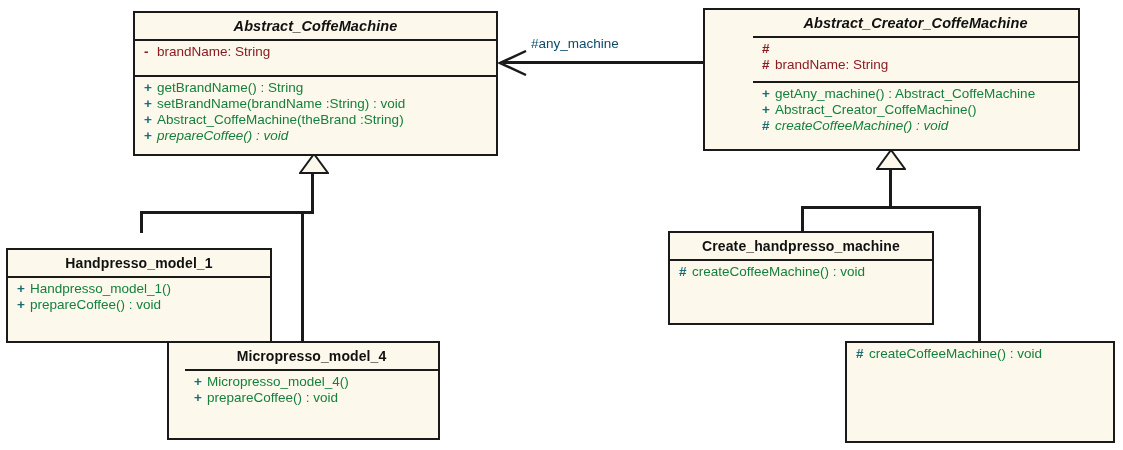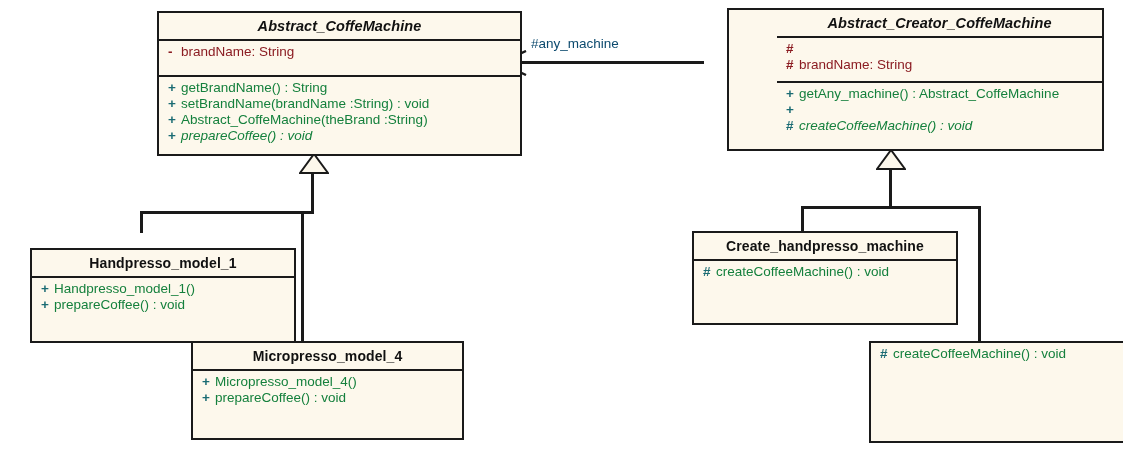--- a/index.html
+++ b/index.html
@@ -16,21 +16,20 @@
     overflow: hidden;
   }
 
   
   .uml-class {
     position: absolute;
     box-sizing: border-box;
     background: #fdf8ec;
     border: 2px solid #1a1a1a;
     z-index: 5;
-    margin-left: 24px;
   }
   .uml-name {
     box-sizing: border-box;
     width: 100%;
     text-align: center;
     font-weight: bold;
     font-size: 14px;
     color: #111111;
     letter-spacing: 0.1px;
     padding: 5px 4px 5px 4px;
@@ -160,20 +159,21 @@
         <span class="uml-text">brandName:  String</span>
       </div>
     </div>
     <div class="uml-compartment">
       <div class="uml-row meth-row">
         <span class="uml-vis">+</span>
         <span class="uml-text">getAny_machine() : Abstract_CoffeMachine</span>
       </div>
       <div class="uml-row meth-row">
         <span class="uml-vis">+</span>
+        <span class="uml-text">Abstract_Creator_CoffeMachine()</span>
       </div>
       <div class="uml-row meth-row">
         <span class="uml-vis">#</span>
         <span class="uml-text italic">createCoffeeMachine() : void</span>
       </div>
     </div>
   </div>
 
   <div class="uml-class" style="left:6px; top:248px; width:266px; height:95px;">
     <div class="uml-name">Handpresso_model_1</div>
@@ -182,21 +182,21 @@
         <span class="uml-vis">+</span>
         <span class="uml-text">Handpresso_model_1()</span>
       </div>
       <div class="uml-row meth-row">
         <span class="uml-vis">+</span>
         <span class="uml-text">prepareCoffee() : void</span>
       </div>
     </div>
   </div>
 
-  <div class="uml-class" style="left:167px; top:341px; width:273px; height:99px;">
+  <div class="uml-class" style="left:167px; top:341px; width:273px; height:99px;padding-left:16px;">
     <div class="uml-name">Micropresso_model_4</div>
     <div class="uml-compartment">
       <div class="uml-row meth-row">
         <span class="uml-vis">+</span>
         <span class="uml-text">Micropresso_model_4()</span>
       </div>
       <div class="uml-row meth-row">
         <span class="uml-vis">+</span>
         <span class="uml-text">prepareCoffee() : void</span>
       </div>

